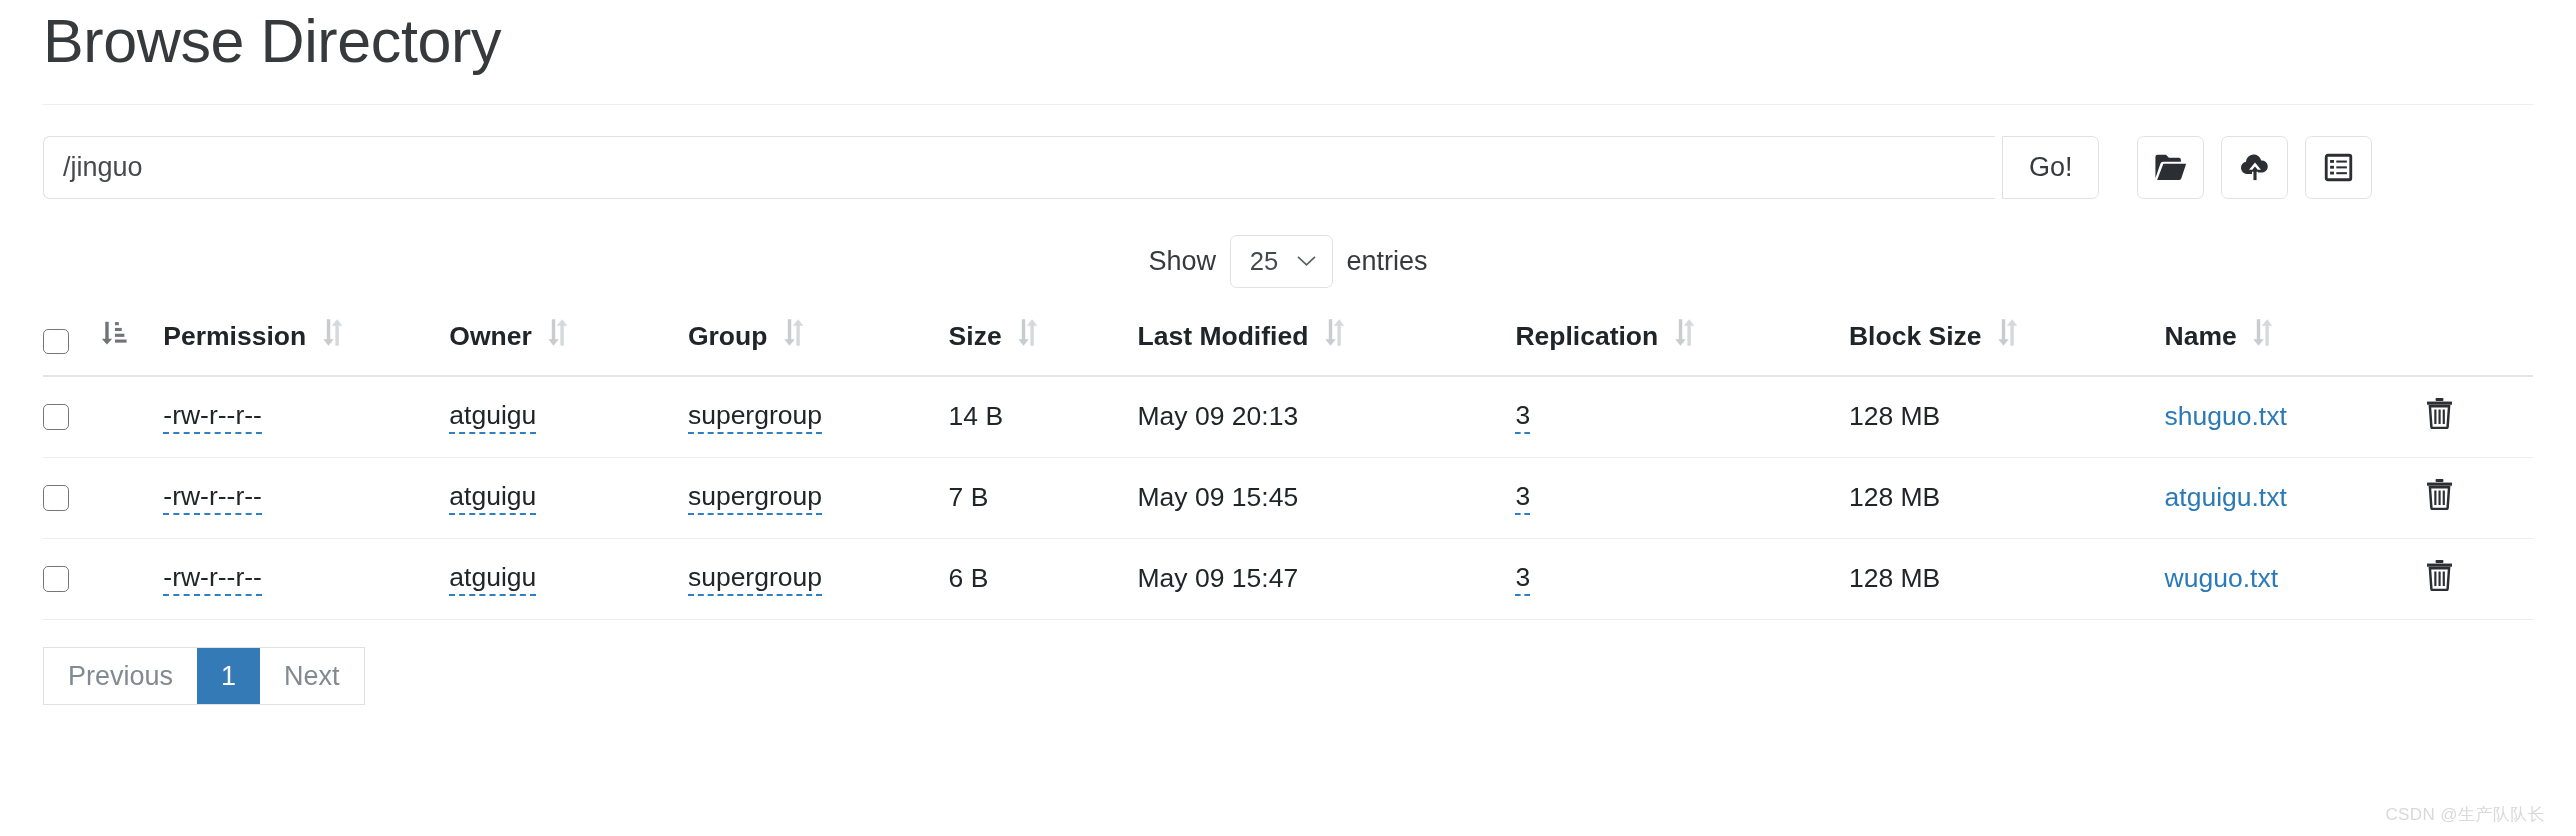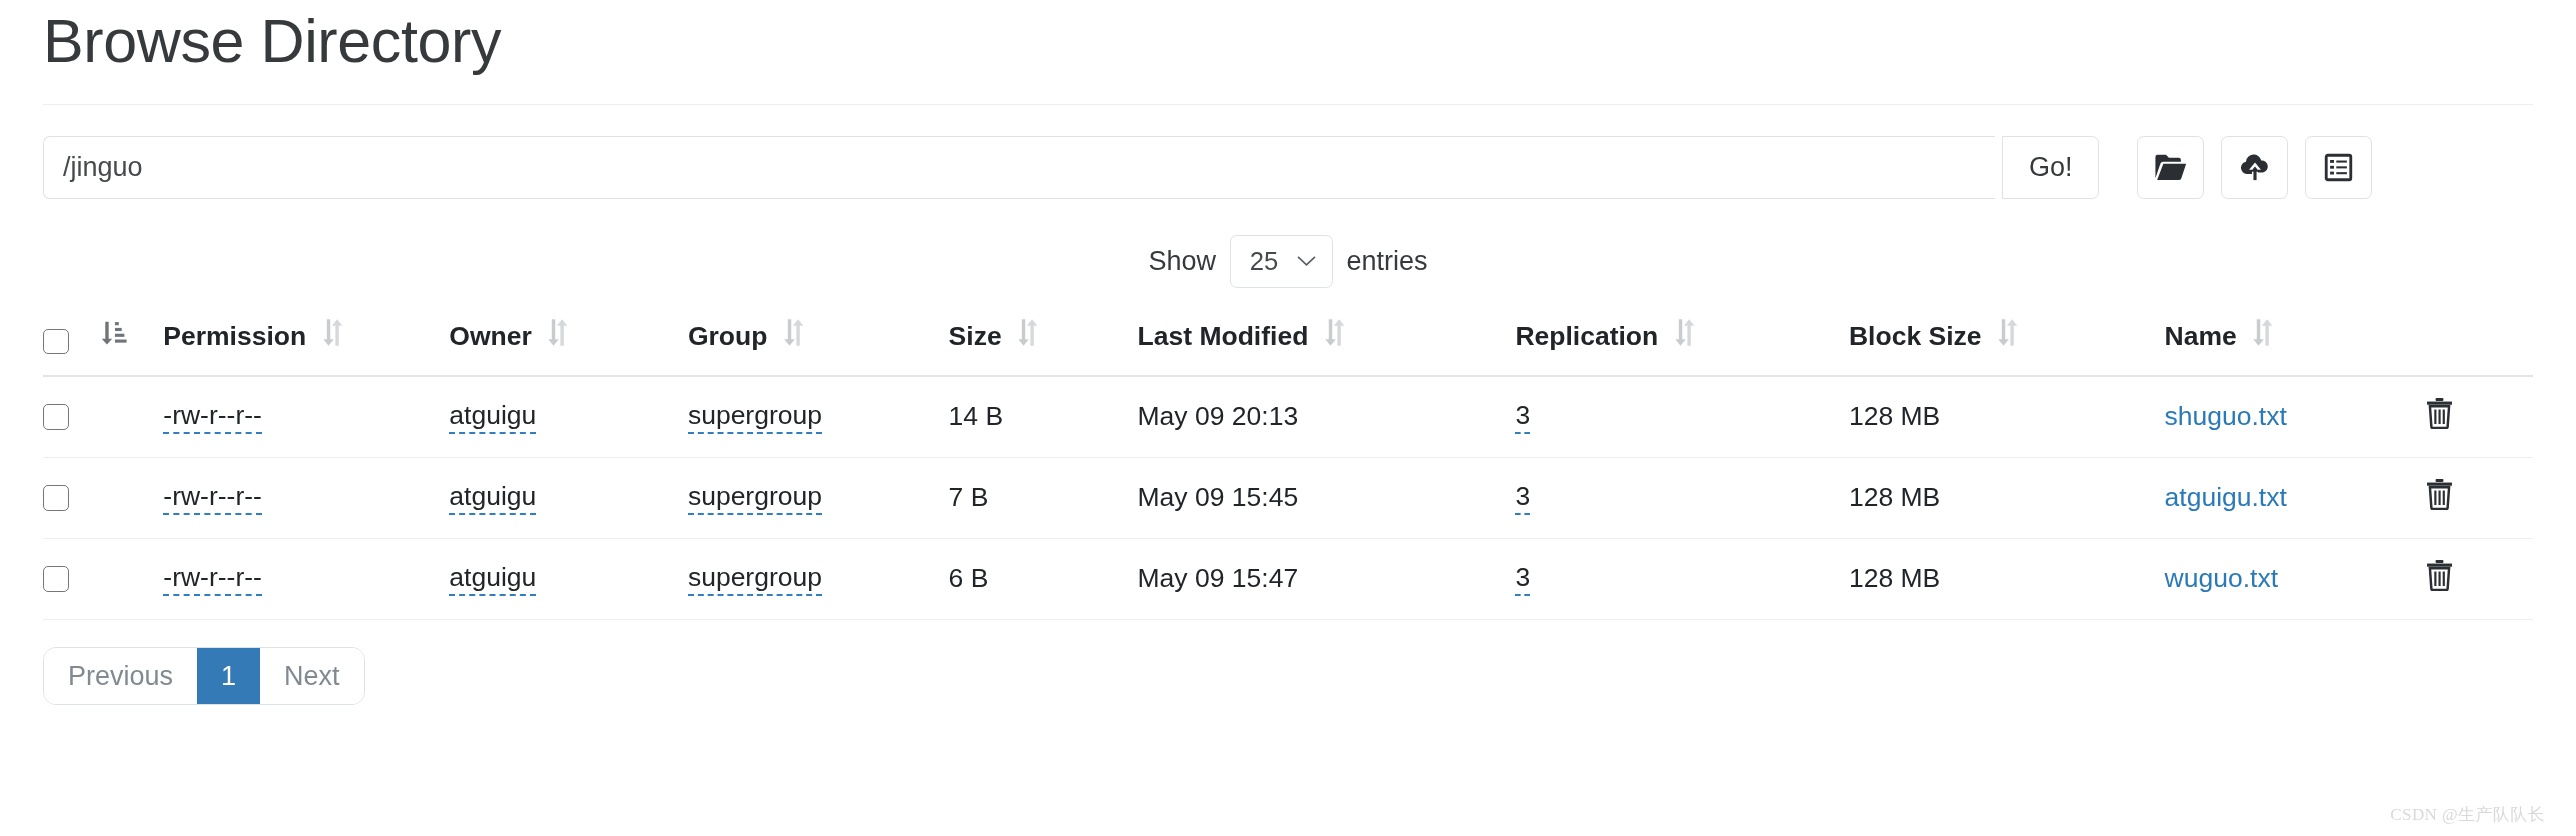--- a/index.html
+++ b/index.html
@@ -255,21 +255,21 @@
     justify-content: space-between;
     margin-top: 27px;
   }
   .info-text {
     font-size: 27px;
     color: #373a3c;
   }
   .pagination {
     display: flex;
     border: 1.7px solid #dfe2e5;
-    border-radius: 13px;
+    border-radius: 0;
     overflow: hidden;
   }
   .page-btn {
     font-family: "Liberation Sans", sans-serif;
     font-size: 27px;
     color: #818a91;
     background: #fff;
     border: 0;
     padding: 12px 24px;
     cursor: pointer;
@@ -279,21 +279,21 @@
     background: #337ab7;
     color: #ffffff;
   }
 
   .watermark {
     position: absolute;
     right: 31px;
     bottom: 10.2px;
     font-size: 17px;
     color: #d9d9d9;
-    font-family: Liberation Serif, serif;
+    font-family: Liberation Sans, sans-serif;
     letter-spacing: 0.4px;
   }
 </style>
 </head>
 <body>
 
 <div class="page">
 
   <h1 class="page-title">Browse Directory</h1>
   <hr class="title-rule">

